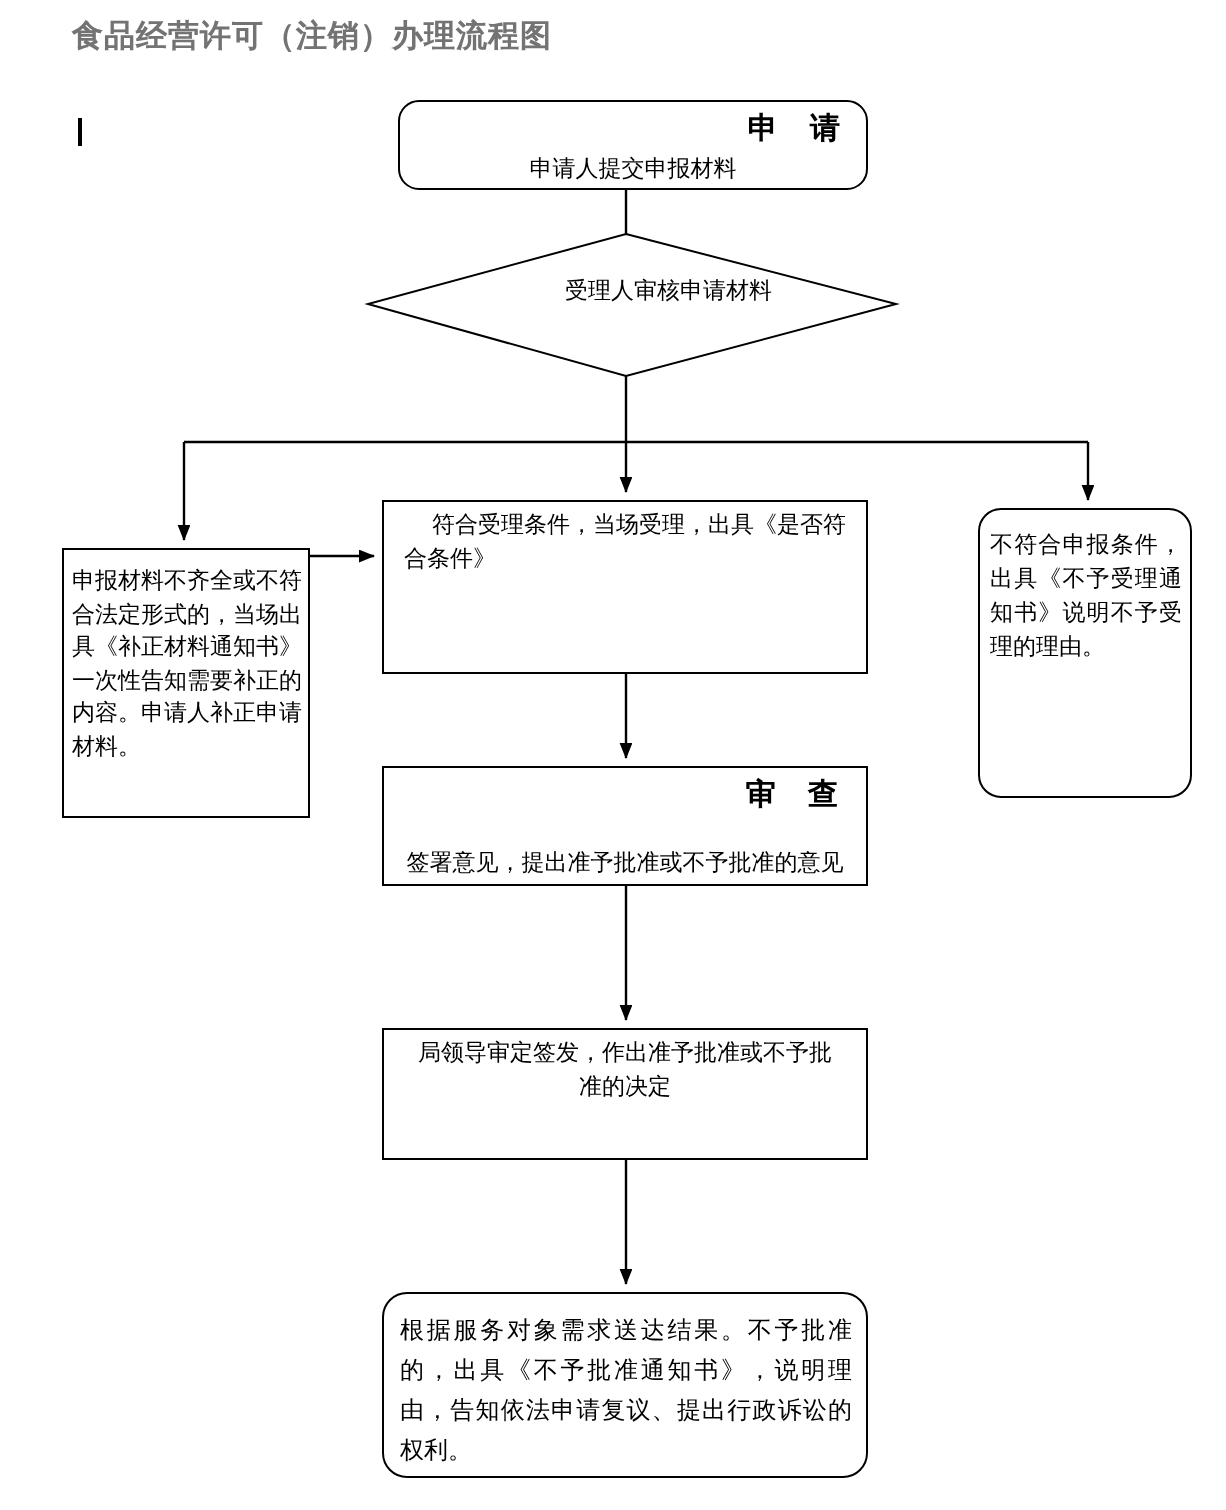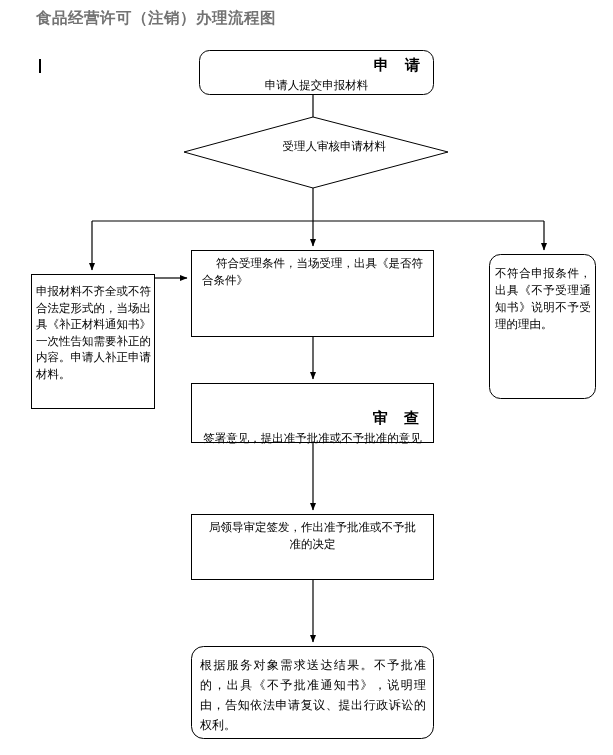--- a/index.html
+++ b/index.html
@@ -132,21 +132,21 @@
 </div>
 
 <div class="node-wrap node-text" style="left:194px; top:255px; width:237px; height:78px; padding:0 8px;">
   <div class="node-body justify" style="text-indent:14px;">符合受理条件，当场受理，出具《是否符合条件》</div>
 </div>
 
 <div class="node-wrap node-text" style="left:495px; top:265px; width:96px; height:128px;">
   <div class="node-body justify" style="line-height:17px;">不符合申报条件，出具《不予受理通知书》说明不予受理的理由。</div>
 </div>
 
-<div class="node-wrap node-text" style="left:194px; top:408px; width:237px; height:52px; padding:0 6px;">
+<div class="node-wrap node-text" style="left:194px; top:388px; width:237px; height:52px; padding:0 6px;gap:14px;">
   <div class="node-heading">审  查</div>
   <div class="node-body">签署意见，提出准予批准或不予批准的意见</div>
 </div>
 
 <div class="node-wrap node-text" style="left:194px; top:519px; width:237px; height:58px; padding:0 12px;">
   <div class="node-body">局领导审定签发，作出准予批准或不予批准的决定</div>
 </div>
 
 <div class="node-wrap node-text" style="left:200px; top:655px; width:226px; height:76px;">
   <div class="node-body justify" style="line-height:20px; font-size:12px;">根据服务对象需求送达结果。不予批准的，出具《不予批准通知书》，说明理由，告知依法申请复议、提出行政诉讼的权利。</div>

